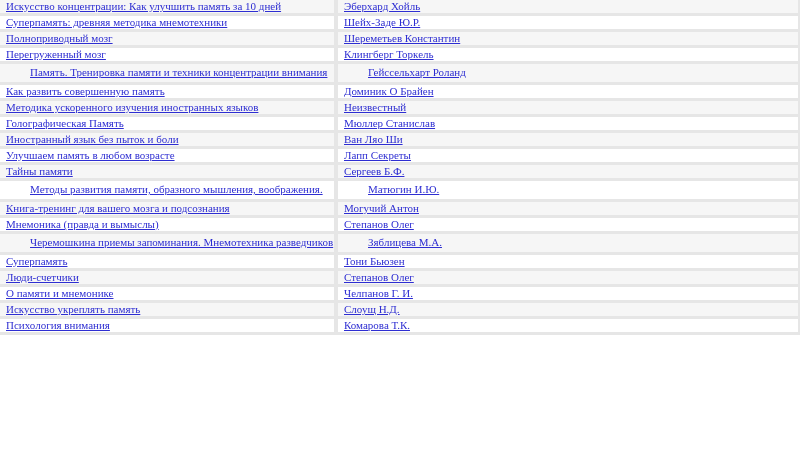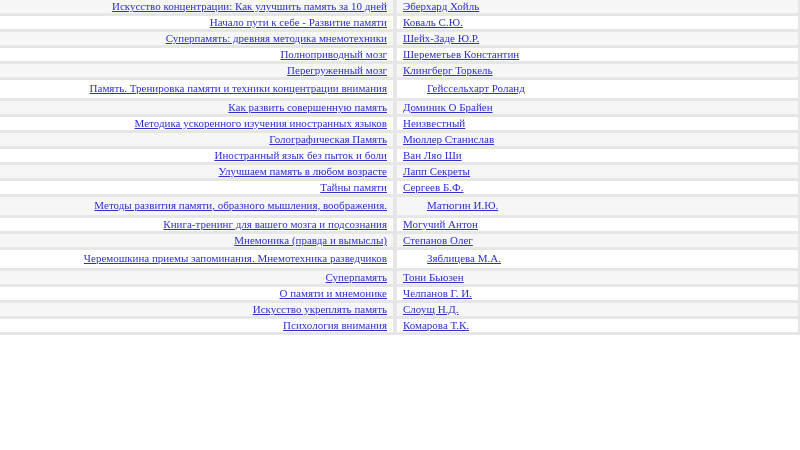--- a/index.html
+++ b/index.html
@@ -31,23 +31,22 @@
     height:15px;
     padding:0 6px;
     vertical-align:middle;
     border-bottom:3px solid var(--border);
     font-size:11px;
     line-height:13px;
     white-space:nowrap;
     overflow:hidden;
   }
   td.title-cell{
-    width:397px;
+    width:338px;
     border-right:4px solid var(--border);
-    text-align:right;
   }
   td.author-cell{
     border-right:2px solid var(--border);
   }
   tr.tall td{
     height:21px;
     vertical-align:top;
     padding-top:2px;
     padding-left:30px;
   }
@@ -58,24 +57,20 @@
   }
 </style>
 </head>
 <body>
 
 <table class="books">
   <tbody>
       <tr>
     <td class="title-cell"><a class="link">Искусство концентрации: Как улучшить память за 10 дней</a></td>
     <td class="author-cell"><a class="link">Эберхард Хойль</a></td>
-  </tr>
-      <tr>
-    <td class="title-cell"><a class="link">Начало пути к себе - Развитие памяти</a></td>
-    <td class="author-cell"><a class="link">Коваль С.Ю.</a></td>
   </tr>
       <tr>
     <td class="title-cell"><a class="link">Суперпамять: древняя методика мнемотехники</a></td>
     <td class="author-cell"><a class="link">Шейх-Заде Ю.Р.</a></td>
   </tr>
       <tr>
     <td class="title-cell"><a class="link">Полноприводный мозг</a></td>
     <td class="author-cell"><a class="link">Шереметьев Константин</a></td>
   </tr>
       <tr>
@@ -124,20 +119,24 @@
   </tr>
       <tr class="tall">
     <td class="title-cell"><a class="link">Черемошкина приемы запоминания. Мнемотехника разведчиков</a></td>
     <td class="author-cell"><a class="link">Зяблицева М.А.</a></td>
   </tr>
       <tr>
     <td class="title-cell"><a class="link">Суперпамять</a></td>
     <td class="author-cell"><a class="link">Тони Бьюзен</a></td>
   </tr>
       <tr>
+    <td class="title-cell"><a class="link">Люди-счетчики</a></td>
+    <td class="author-cell"><a class="link">Степанов Олег</a></td>
+  </tr>
+      <tr>
     <td class="title-cell"><a class="link">О памяти и мнемонике</a></td>
     <td class="author-cell"><a class="link">Челпанов Г. И.</a></td>
   </tr>
       <tr>
     <td class="title-cell"><a class="link">Искусство укреплять память</a></td>
     <td class="author-cell"><a class="link">Слоущ Н.Д.</a></td>
   </tr>
       <tr>
     <td class="title-cell"><a class="link">Психология внимания</a></td>
     <td class="author-cell"><a class="link">Комарова Т.К.</a></td>

